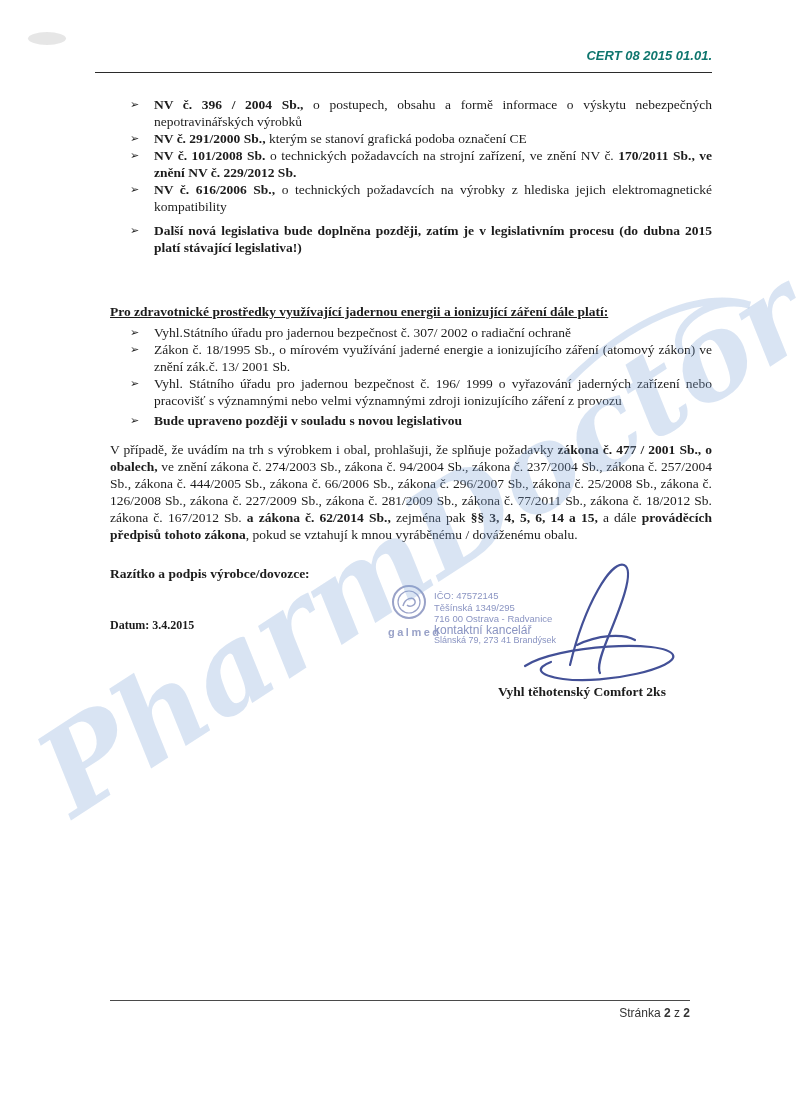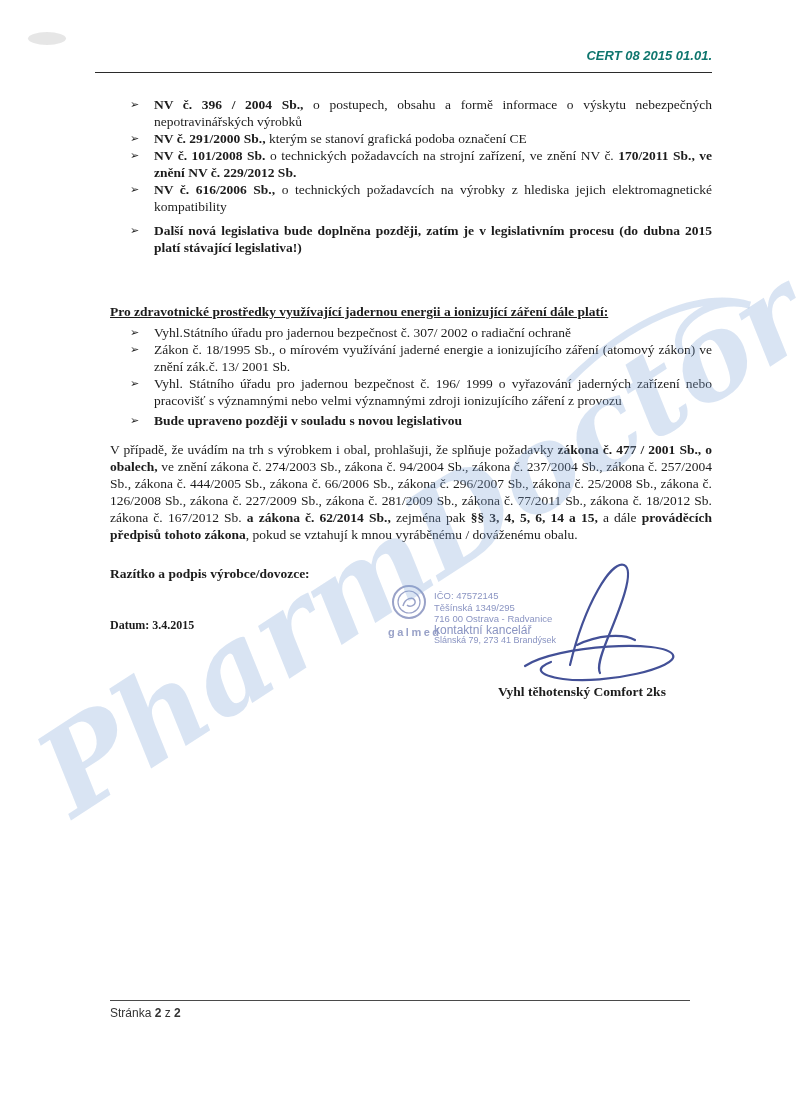--- a/index.html
+++ b/index.html
@@ -50,21 +50,21 @@
   .stamp .lines{position:absolute;left:46px;top:0;width:184px;line-height:11.5px;font-size:9.5px;margin-top:8px;}
   .stamp .office-label{font-size:12px;line-height:10px;}
   .stamp .office-address{font-size:9px;line-height:11px;}
   .signature{position:absolute;top:545px;left:515px;width:170px;height:140px;}
   
   .products-heading{position:absolute;top:658px;left:110px;font-weight:bold;font-size:13.5px;}
   .product-item{position:absolute;top:684px;left:498px;font-weight:bold;font-size:13.5px;}
   
   .footer{
     position:absolute;top:1000px;left:110px;width:580px;border-top:1px solid #4a4a4a;
-    text-align:left;padding-top:5px;
+    text-align:right;padding-top:5px;
     font-family:"Liberation Sans",sans-serif;font-size:12px;color:#333;
   }
   
   .watermark{
     position:absolute;left:-20px;top:480px;width:880px;
     transform:rotate(-33deg);transform-origin:center center;
     font-family:"DejaVu Serif",serif;font-style:italic;font-weight:bold;
     font-size:118px;line-height:130px;white-space:nowrap;
     color:rgba(128,166,214,0.30);pointer-events:none;z-index:6;
   }

